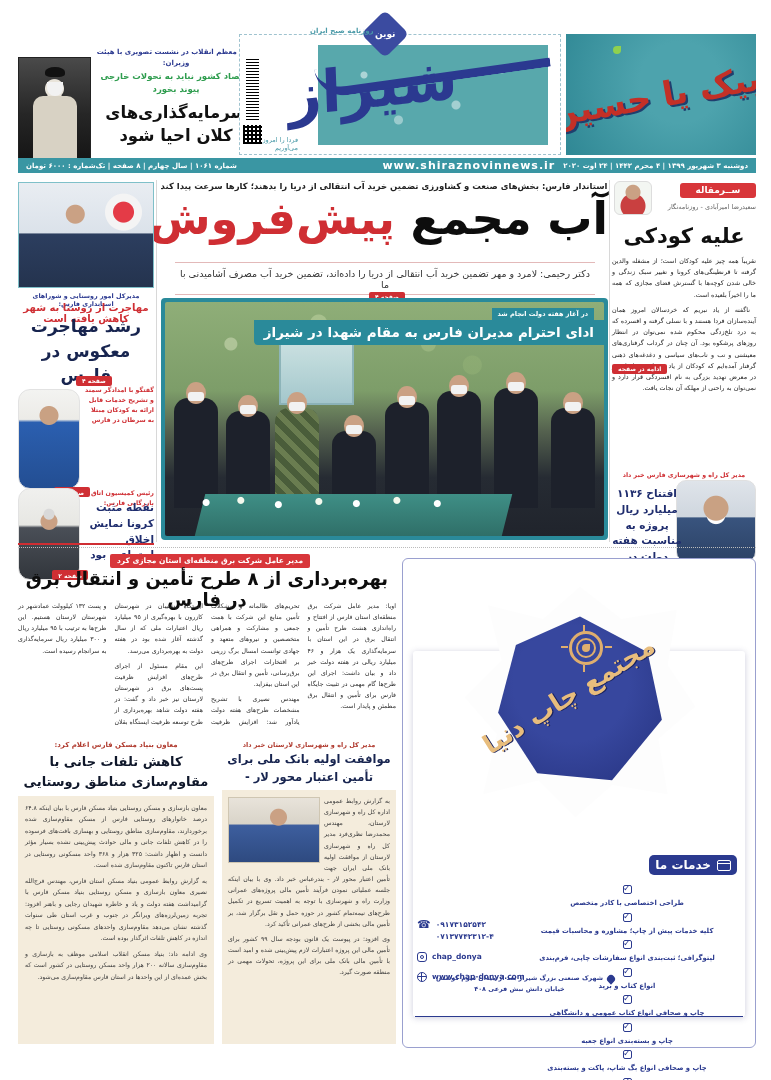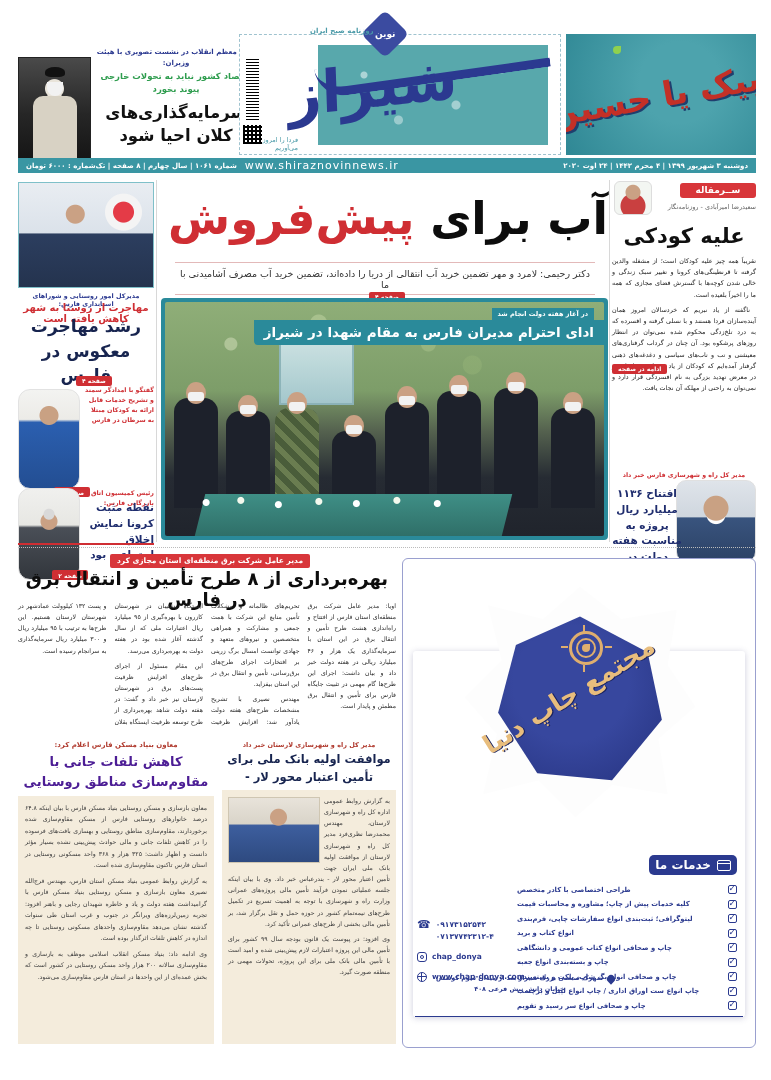--- a/index.html
+++ b/index.html
@@ -54,21 +54,21 @@
   .callig-box { left:566px; top:34px; width:190px; height:121px;
       background:radial-gradient(circle at 60% 40%, #4da3ad 0 30%, #2f8794 100%);
       display:flex; align-items:center; justify-content:center; overflow:hidden; }
   .callig-txt { font-size:34px; font-weight:bold; color:#c33027;
       text-shadow:2px 2px 0 #1f3f6e; transform:rotate(-10deg); white-space:nowrap; }
   .callig-dot { position:absolute; left:47px; top:12px; width:8px; height:8px; background:#8fd14f; border-radius:50% 0 50% 50%; }
 
   .datebar { left:18px; top:158px; width:738px; height:15px; background:#3a96a3;
       display:flex; align-items:center; color:#fff; }
   .datebar .seg { font-size:7px; font-weight:bold; white-space:nowrap; padding:0 8px; }
-  .datebar .url { flex:1; text-align:left; font-size:11px; font-weight:normal; letter-spacing:1px; direction:ltr; }
+  .datebar .url { flex:1; text-align:right; font-size:11px; font-weight:bold; letter-spacing:1px; direction:ltr; }
 
   
   .vrule { width:1px; background:#d8d8d8; top:180px; height:362px; }
   .hairline-red { left:18px; top:543px; width:136px; height:2px; background:#cf2e33; }
   .dotline { left:18px; top:547px; width:738px; border-top:1px dotted #bbb; }
 
   
   .lead-kicker { left:160px; top:181px; width:448px; font-size:8.5px; font-weight:bold; color:#222; }
   .headline { left:160px; top:193px; width:448px; font-size:45px; font-weight:bold; color:#0d0d0d; line-height:1.15; white-space:nowrap; }
   .deck { left:175px; top:262px; width:420px; font-size:9.5px; color:#333;
@@ -147,21 +147,21 @@
   
   .pw-kicker { left:110px; top:554px; width:200px; background:#d8363a; color:#fff; font-size:7.5px;
       font-weight:bold; text-align:center; padding:2px 0 3px; border-radius:2px; }
   .pw-title { left:18px; top:568px; width:378px; font-size:18px; font-weight:bold; color:#0d0d0d; }
   .pw-body { left:18px; top:600px; width:378px; height:128px; column-count:4; column-gap:8px; column-fill:auto;
       font-size:6.2px; line-height:1.8; color:#2a2a2a; }
   .pw-body p { margin-bottom:4px; }
 
   
   .hs-kicker { left:18px; top:741px; width:196px; font-size:7px; font-weight:bold; color:#b03a2e; }
-  .hs-title { left:18px; top:752px; width:196px; font-size:13px; font-weight:bold; color:#4c1d95; line-height:1.5; }
+  .hs-title { left:18px; top:752px; width:196px; font-size:13px; font-weight:bold; color:#0f172a; line-height:1.5; }
   .hs-body { left:18px; top:796px; width:196px; height:248px; background:#f4ecdc; padding:6px 7px;
       font-size:6.2px; line-height:1.85; color:#3a3a3a; }
   .hs-body p + p { margin-top:4px; }
   .bk-kicker { left:222px; top:741px; width:174px; font-size:6.5px; font-weight:bold; color:#b03a2e; text-align:center; }
   .bk-title { left:222px; top:751px; width:174px; font-size:11.5px; font-weight:bold; color:#17244f; line-height:1.55; text-align:center; }
   .bk-body { left:222px; top:790px; width:174px; height:254px; background:#f4ecdc; padding:5px 6px;
       font-size:6.2px; line-height:1.8; color:#3a3a3a; }
   .bk-photo { float:left; width:92px; height:66px; margin:2px 4px 3px 0; border:1px solid #cfc6b2;
       background:
         radial-gradient(circle at 55% 30%, #caa184 0 8px, transparent 9px),
@@ -182,21 +182,21 @@
   .ad-logo-ring::after { content:""; position:absolute; inset:10px; background:#dfae6e; border-radius:50% 0 50% 50%; }
   .torn .tick { position:absolute; background:#dfae6e; }
   .ad-brand { position:absolute; left:30px; top:86px; width:170px; text-align:center; color:#e8bd7d;
       font-size:26px; font-weight:bold; transform:rotate(-32deg); text-shadow:1px 1px 0 #1a2360; white-space:nowrap; }
   .svc-head { position:absolute; right:18px; top:296px; display:flex; align-items:center; background:#2b3a8f;
       border-radius:5px; padding:3px 6px; color:#fff; gap:6px; }
   .svc-head .txt { font-size:12px; font-weight:bold; }
   .svc-head .ic { width:14px; height:11px; border:1.5px solid #fff; border-radius:2px; position:relative; }
   .svc-head .ic::after { content:""; position:absolute; left:0; right:0; top:2.5px; border-top:1.5px solid #fff; }
   .svc-list { position:absolute; right:18px; top:326px; width:220px; }
-  .svc-item { display:flex; flex-direction:row; justify-content:space-between; align-items:center; gap:5px; margin-bottom:5.5px; }
+  .svc-item { display:flex; flex-direction:column; justify-content:center; align-items:center; gap:5px; margin-bottom:5.5px; }
   .chk { flex:0 0 auto; width:9px; height:9px; border:1.3px solid #2b3a8f; border-radius:2px; position:relative; }
   .chk::after { content:"✓"; position:absolute; top:-3px; right:0px; font-size:9px; color:#2b3a8f; font-weight:bold; }
   .svc-item .t { font-size:6.8px; font-weight:bold; color:#2b3a8f; }
   .contacts { position:absolute; left:14px; top:360px; width:128px; direction:ltr; color:#2b3a8f; }
   .crow { display:flex; align-items:flex-start; gap:5px; margin-bottom:8px; }
   .crow .v { font-size:7.5px; font-weight:bold; line-height:1.6; }
   .ic-phone { font-size:11px; line-height:1; }
   .ic-ig { width:10px; height:10px; border:1.5px solid #2b3a8f; border-radius:3px; position:relative; margin-top:1px; }
   .ic-ig::after { content:""; position:absolute; inset:2px; border:1.2px solid #2b3a8f; border-radius:50%; }
   .ic-globe { width:10px; height:10px; border:1.5px solid #2b3a8f; border-radius:50%; position:relative; margin-top:1px; }
@@ -244,22 +244,23 @@
 
   <div class="abs datebar">
     <div class="seg">دوشنبه ۳ شهریور ۱۳۹۹ | ۴ محرم ۱۴۴۲ | ۲۴ اوت ۲۰۲۰</div>
     <div class="url">www.shiraznovinnews.ir</div>
     <div class="seg">شماره ۱۰۶۱ | سال چهارم | ۸ صفحه | تک‌شماره : ۶۰۰۰ تومان</div>
   </div>
 
   <div class="abs vrule" style="left:156px;"></div>
   <div class="abs vrule" style="left:609px;"></div>
 
+  <div class="abs lead-kicker c">استاندار فارس: بخش‌های صنعت و کشاورزی تضمین خرید آب انتقالی از دریا را بدهند؛ کارها سرعت پیدا کند</div>
   <div class="abs headline c">
-    <span>آب برای</span>
+    <span>آب مجمع</span>
     <span class="red">پیش‌فروش</span>
     <span>شد</span>
   </div>
   <div class="abs deck c">دکتر رحیمی: لامرد و مهر تضمین خرید آب انتقالی از دریا را داده‌اند، تضمین خرید آب مصرف آشامیدنی با ما</div>
   <div class="abs lead-ptag"><span class="ptag">صفحه ۴</span></div>
 
   <div class="abs edit-head">
     <div class="edit-label">ســرمقاله</div>
     <div class="edit-avatar"></div>
     <div class="edit-byline">سعیدرضا امیرآبادی - روزنامه‌نگار</div>

